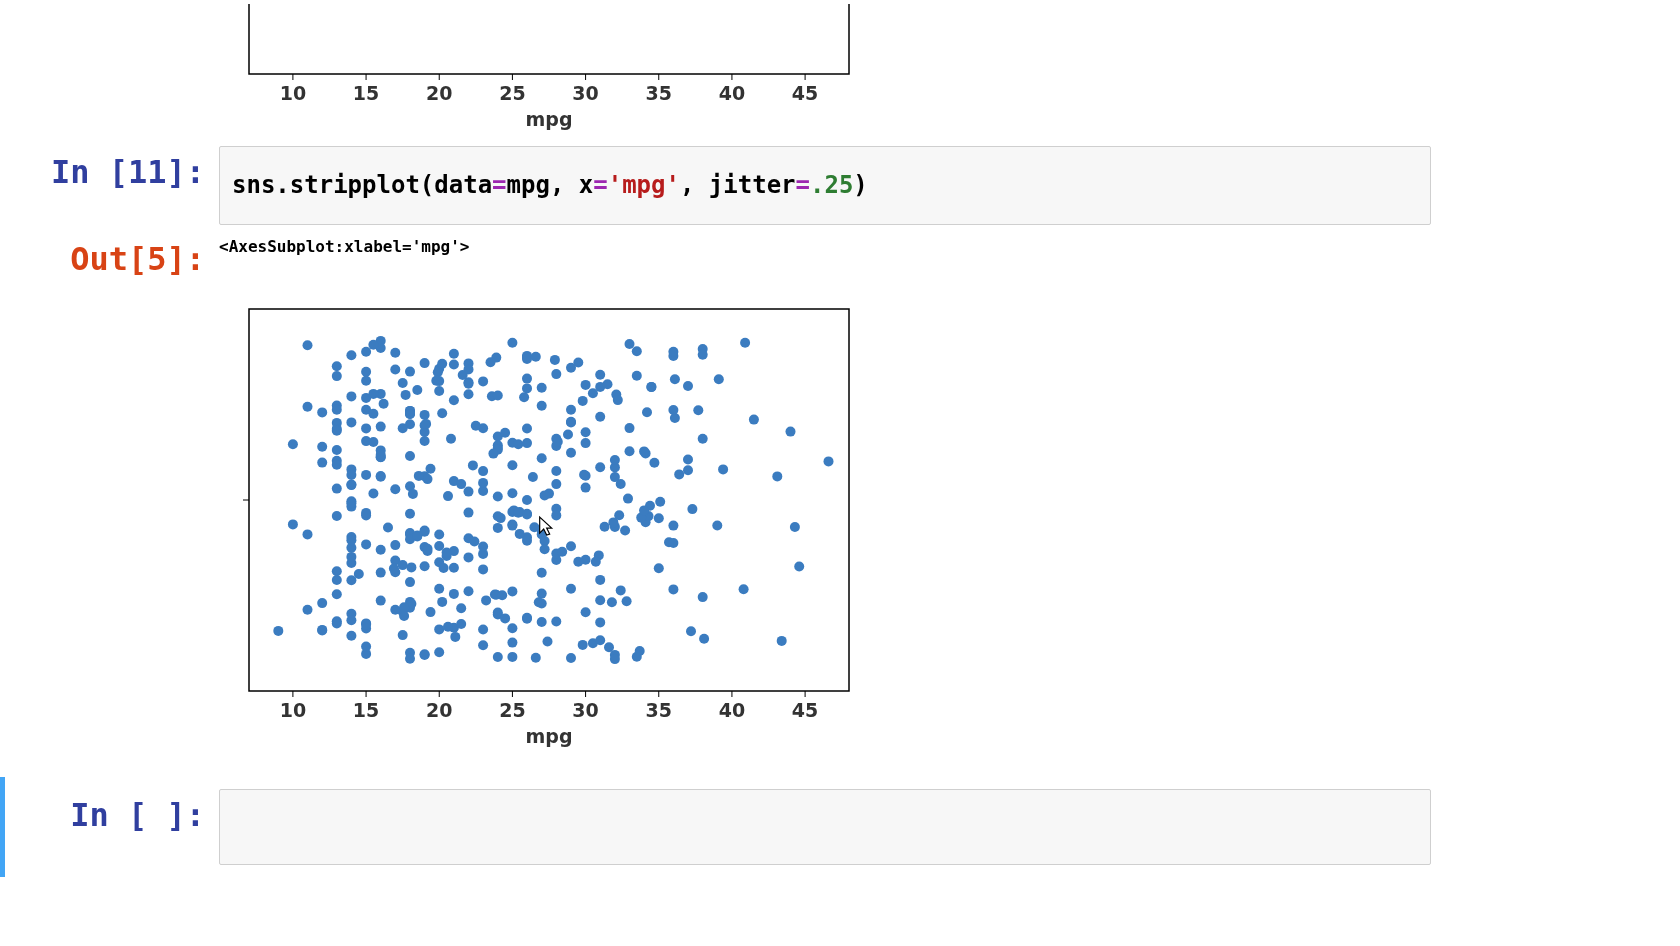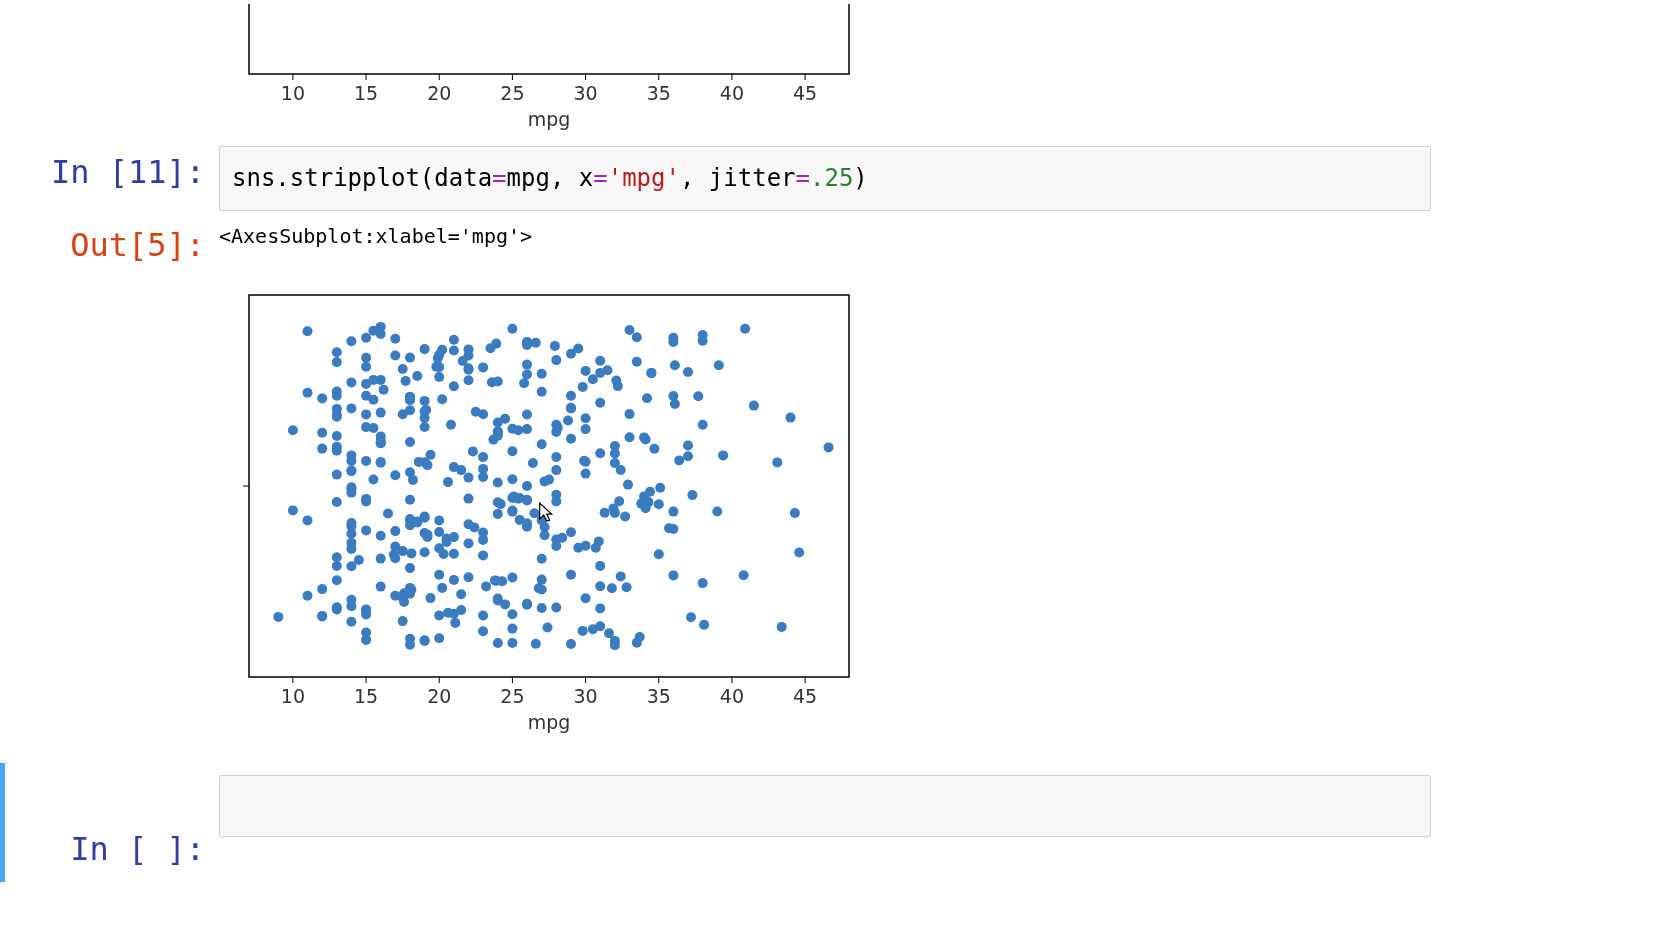--- a/index.html
+++ b/index.html
@@ -1,38 +1,38 @@
 <!DOCTYPE html>
 <html><head>
 <meta charset="utf-8">
 <style>
   html,body{margin:0;padding:0;background:#fff;font-family:"DejaVu Sans","Helvetica Neue",Arial,sans-serif;color:#000;}
-  .notebook{width:1431px;}
+  .notebook{width:1431px;font-weight:bold;}
   .cell{display:flex;align-items:flex-start;padding:4px 0;}
   .prompt-col{width:200px;flex:0 0 200px;text-align:right;padding:6px 14px 0 0;font-family:"DejaVu Sans Mono",Menlo,Consolas,monospace;font-size:32px;line-height:1.3;}
   .prompt-in{color:#303F9F;}
   .prompt-out{color:#D84315;}
   .content-col{flex:1;min-width:0;}
-  .code-input{border:1px solid #cfcfcf;background:#f7f7f7;border-radius:2px;padding:16px 12px;font-family:"DejaVu Sans Mono",Menlo,Consolas,monospace;font-size:24px;line-height:1.3;white-space:pre;}
+  .code-input{border:1px solid #cfcfcf;background:#f7f7f7;border-radius:2px;padding:23px 12px;font-family:"DejaVu Sans Mono",Menlo,Consolas,monospace;font-size:24px;line-height:1.3;white-space:pre;}
   .code-token-fn{color:#000;}
   .code-token-op{color:#9c27b0;}
   .code-token-str{color:#b71c1c;}
   .code-token-num{color:#2e7d32;}
-  .text-output{font-family:"DejaVu Sans Mono",Menlo,Consolas,monospace;font-size:20px;line-height:1.3;padding:4px 0;}
+  .text-output{font-family:"DejaVu Sans Mono",Menlo,Consolas,monospace;font-size:16px;line-height:1.3;padding:4px 0;}
   .plot-output{padding:12px 0 4px 0;}
   svg{display:block;}
   .axis-label{font-size:19px;fill:#333;font-family:"DejaVu Sans",Arial,sans-serif;}
   .tick-label{font-size:19px;fill:#333;font-family:"DejaVu Sans",Arial,sans-serif;}
   .plot-border{stroke:#000;stroke-width:1.5;fill:none;}
   .tick-mark{stroke:#000;stroke-width:1;}
   .dot{fill:#3b7cc0;}
   
   .cell.focused{border-left:5px solid #42A5F5;background:#fff;}
   .cell.focused .code-input{border:1px solid #cfcfcf;}
-  .cell.focused .prompt-col{padding-left:0;margin-top:48px;}
+  .cell.focused .prompt-col{padding-left:0;}
   .cell:not(.focused){border-left:5px solid transparent;}
   
   .cursor-arrow{fill:#fff;stroke:#000;stroke-width:1.2;}
 </style>
 </head>
 <body>
 <div class="notebook">
 
   <div class="cell">
     <div class="prompt-col"></div>

